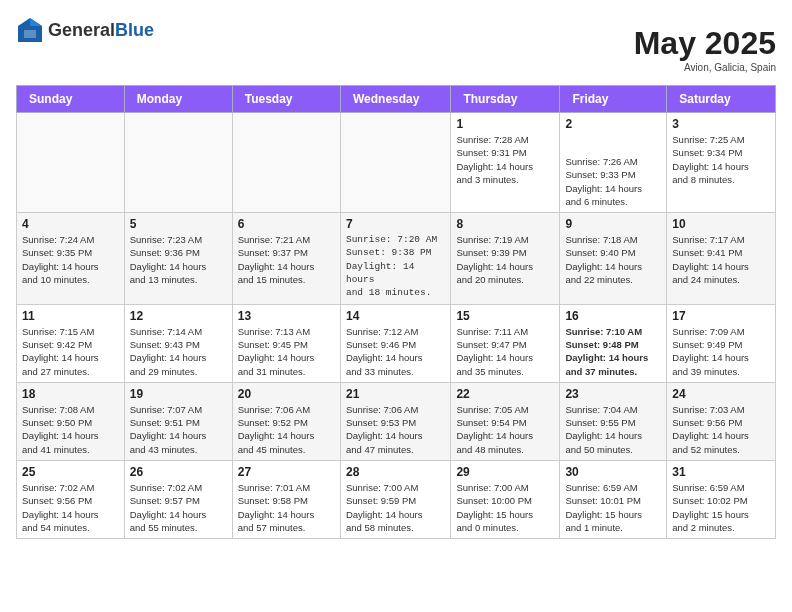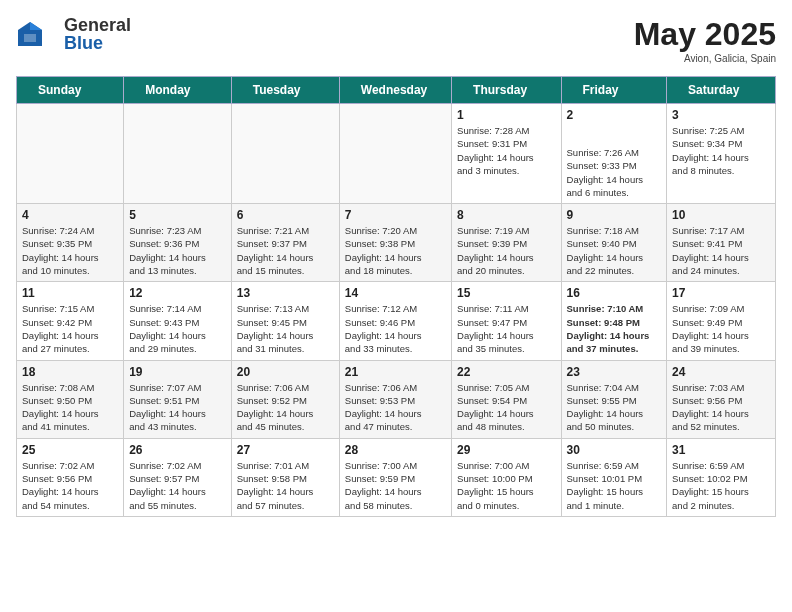--- a/index.html
+++ b/index.html
@@ -15,62 +15,62 @@
       justify-content: space-between;
       align-items: flex-start;
       margin-bottom: 12px;
     }
     .logo {
       display: flex;
       align-items: center;
     }
     .logo-text {
       display: flex;
-      flex-direction: column;
+      flex-direction: row;
       line-height: 1;
-      margin-left: 16px;
     }
     .logo-general {
       font-size: 18px;
       font-weight: bold;
       color: #333;
     }
     .logo-blue {
       font-size: 18px;
       font-weight: bold;
       color: #1a5fa8;
     }
     .logo-icon {
       width: 28px;
       height: 28px;
       margin-right: 4px;
     }
     .title-block {
       text-align: right;
+      margin-top: 9px;
     }
     .month-year {
       font-size: 32px;
       font-weight: bold;
       color: #222;
     }
     .location {
       font-size: 10px;
       color: #444;
     }
     .calendar {
       width: 100%;
       border-collapse: collapse;
       border: 1px solid #ccc;
     }
     .calendar th {
-      background: #0f766e;
+      background: #8b5cf6;
       color: #fff;
       font-size: 12px;
       font-weight: bold;
-      padding: 6px 21px;
+      padding: 6px 12px;
       text-align: left;
       border: 1px solid #aac;
     }
     .calendar td {
       vertical-align: top;
       border: 1px solid #ccc;
       padding: 4px 5px;
       font-size: 10px;
       color: #333;
       width: 113px;
@@ -177,21 +177,21 @@
         </td>
         <td>
           <span class="day-num">6</span>
           <div class="day-info" style="white-space: pre-line;">Sunrise: 7:21 AM
 Sunset: 9:37 PM
 Daylight: 14 hours
 and 15 minutes.</div>
         </td>
         <td>
           <span class="day-num">7</span>
-          <div class="day-info" style="white-space: pre-line;">Sunrise: 7:20 AM
+          <div class="day-info" style="white-space: pre-line; font-family: Liberation Mono, monospace;">Sunrise: 7:20 AM
 Sunset: 9:38 PM
 Daylight: 14 hours
 and 18 minutes.</div>
         </td>
         <td>
           <span class="day-num">8</span>
           <div class="day-info" style="white-space: pre-line;">Sunrise: 7:19 AM
 Sunset: 9:39 PM
 Daylight: 14 hours
 and 20 minutes.</div>

